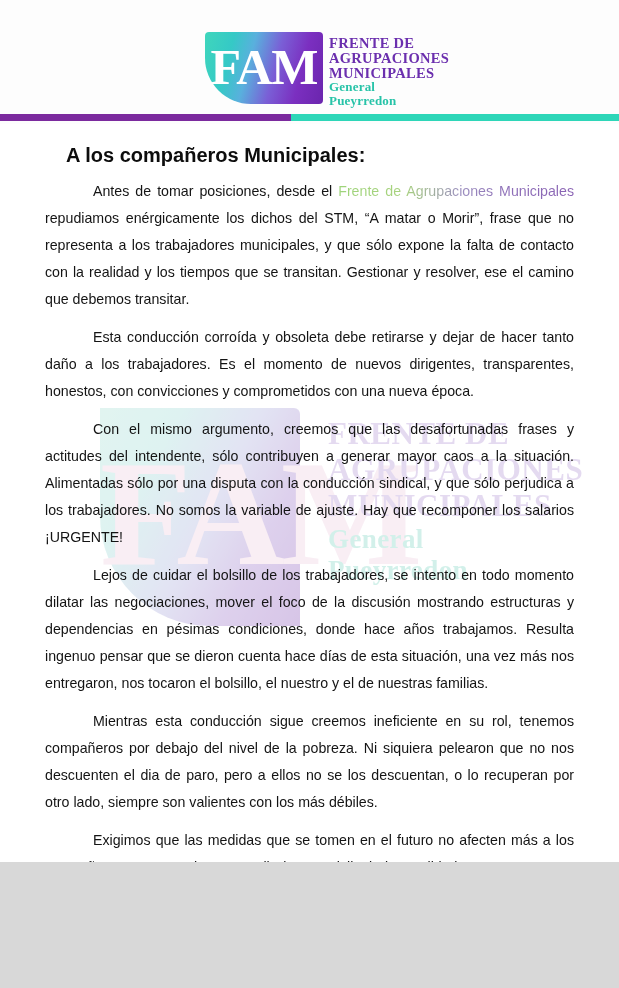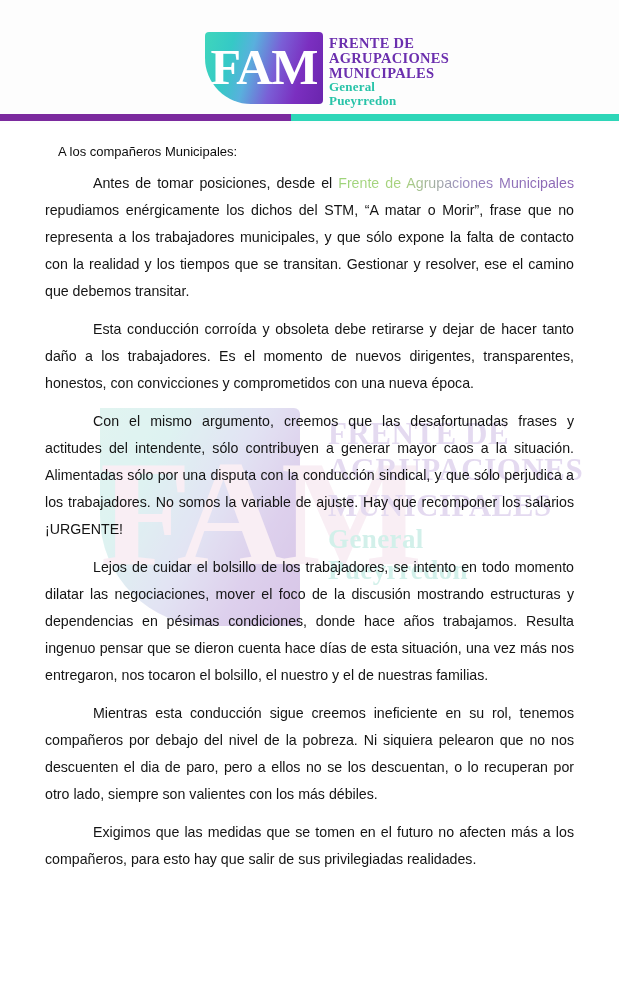--- a/index.html
+++ b/index.html
@@ -6,21 +6,21 @@
     margin: 0;
     padding: 0;
     background: #d8d8d8;
   }
   body {
     font-family: "Liberation Sans", sans-serif;
   }
   .page {
     position: relative;
     width: 619px;
-    height: 988px;
+    height: 862px;
     background: #ffffff;
     overflow: hidden;
   }
   
   .gutter {
     position: absolute;
     top: 0;
     width: 12px;
     height: 124px;
     background: #e9e9e9;
@@ -114,24 +114,24 @@
     padding: 0 45px;
     z-index: 2;
   }
   .date {
     text-align: right;
     font-size: 13.5px;
     color: #1b1b1b;
     margin: 26px 12px 0 0;
   }
   .salutation {
-    font-size: 13px;
-    font-weight: normal;
+    font-size: 20px;
+    font-weight: bold;
     color: #0d0d0d;
-    margin: 20px 0 0 13px;
+    margin: 20px 0 0 21px;
   }
   p.para {
     font-size: 14.2px;
     line-height: 27px;
     color: #141414;
     text-align: justify;
     text-indent: 48px;
     margin: 11px 0 0 0;
   }
   .brandspan {

